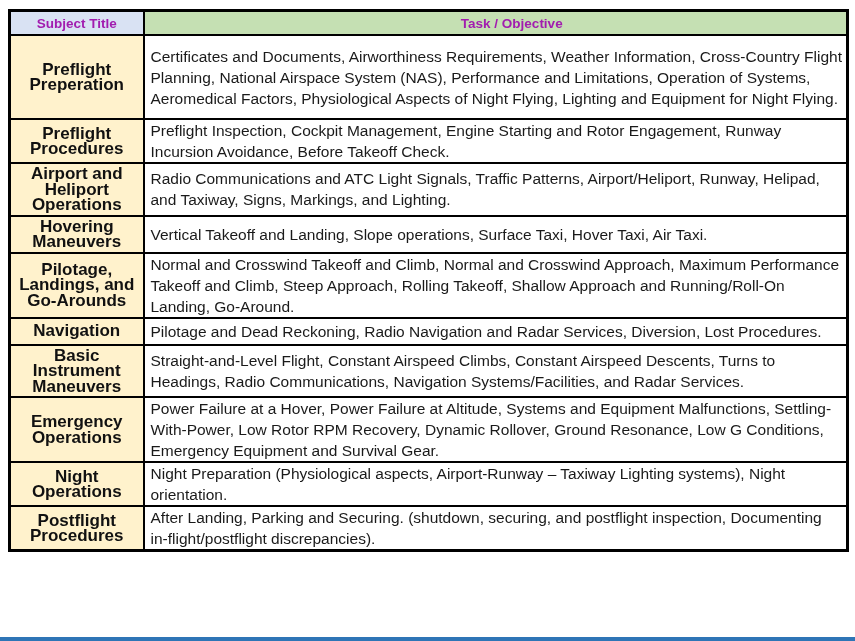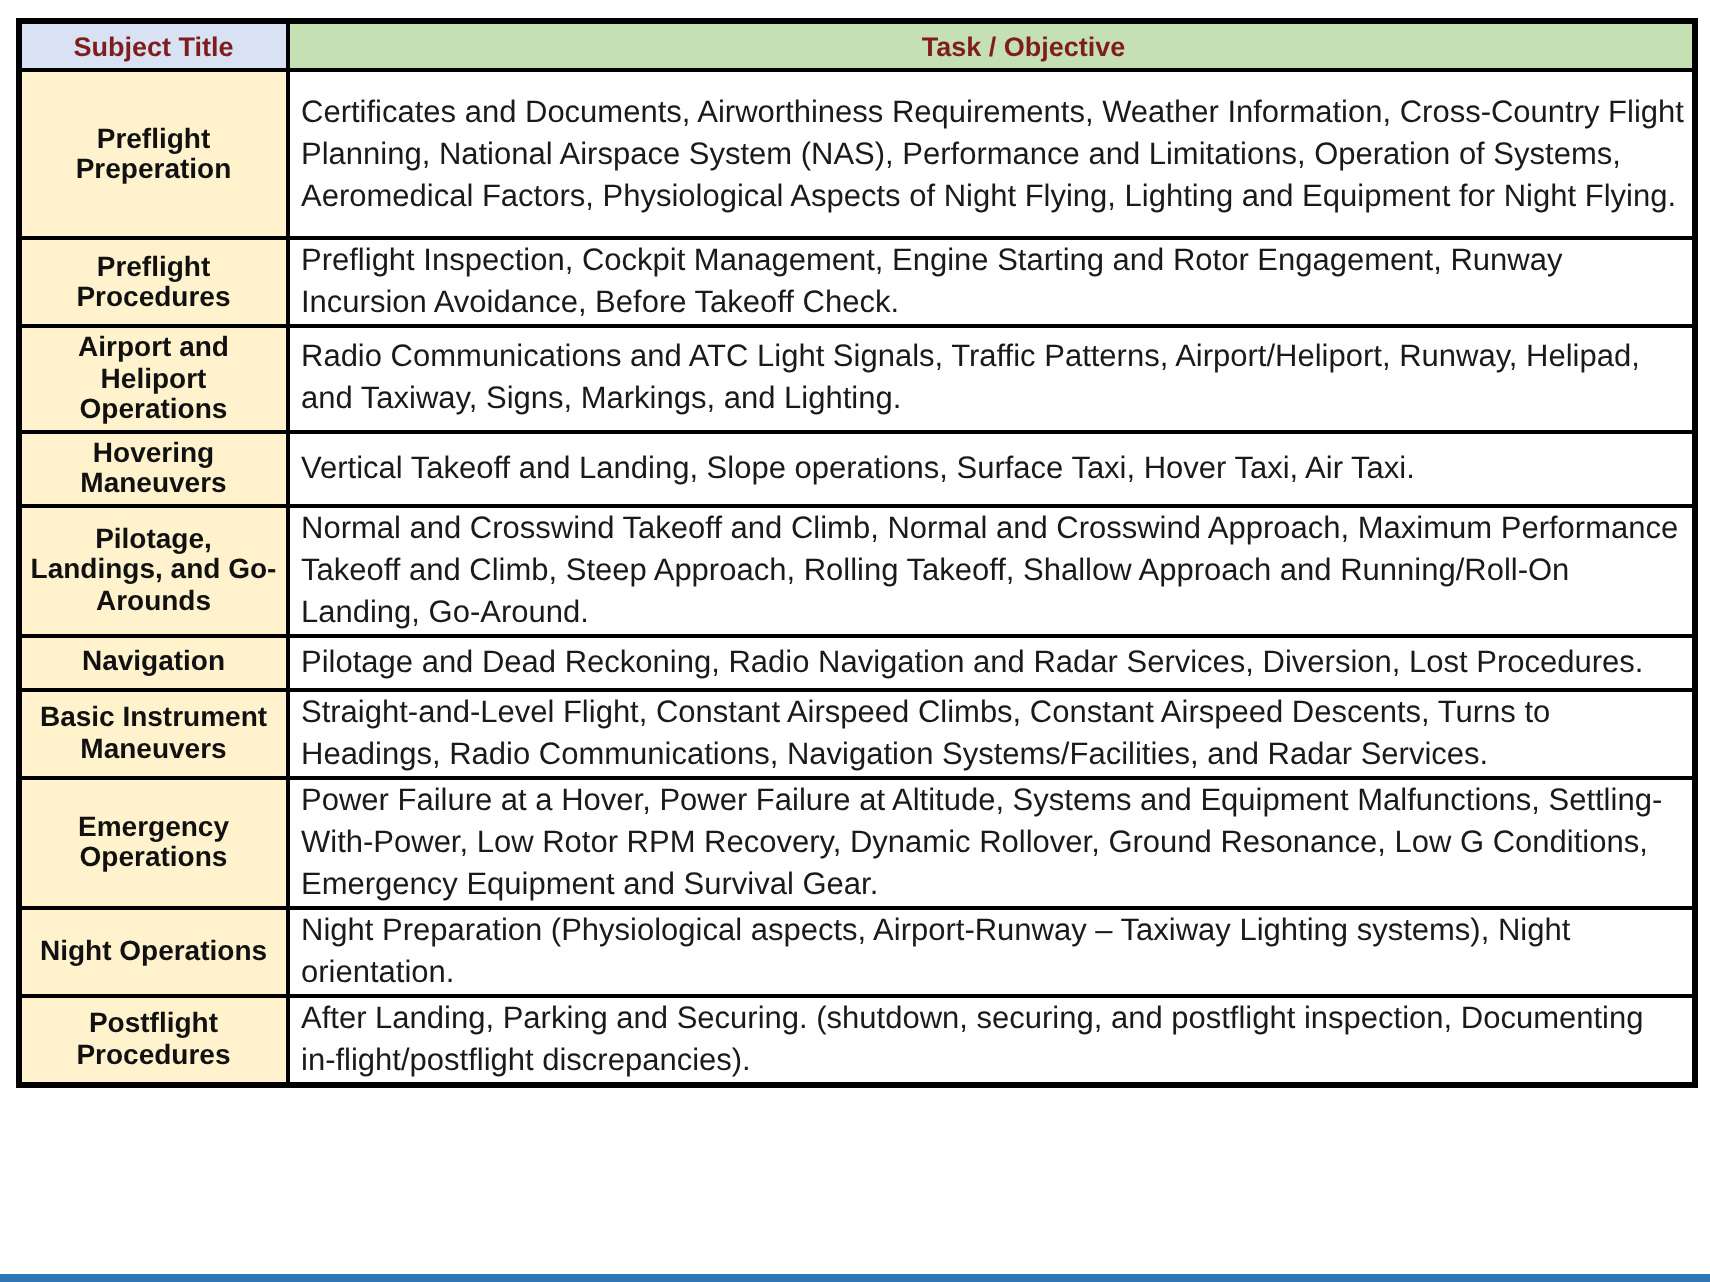--- a/index.html
+++ b/index.html
@@ -34,32 +34,32 @@
     font-size: 13.5px;
     text-align: center;
     height: 22px;
     padding: 1px 4px;
     letter-spacing: 0.1px;
   }
   .col-header {
     font-weight: bold;
     font-size: 13.5px;
     text-align: center;
-    color: #7f1d1d;
+    color: #a21caf;
     height: 20px;
     padding: 1px 4px;
   }
   .col-header.subject { background: #D9E2F3; }
   .col-header.task    { background: #C5E0B3; padding-left: 37px; }
 
   .subject-cell {
     background: #FFF2CC;
     color: #111111;
     font-weight: bold;
-    font-size: 14px;
+    font-size: 17px;
     line-height: 15.5px;
     text-align: center;
     vertical-align: middle;
     padding: 2px 4px;
   }
   .task-cell {
     background: #ffffff;
     color: #1a1a1a;
     font-size: 15.5px;
     line-height: 21px;

